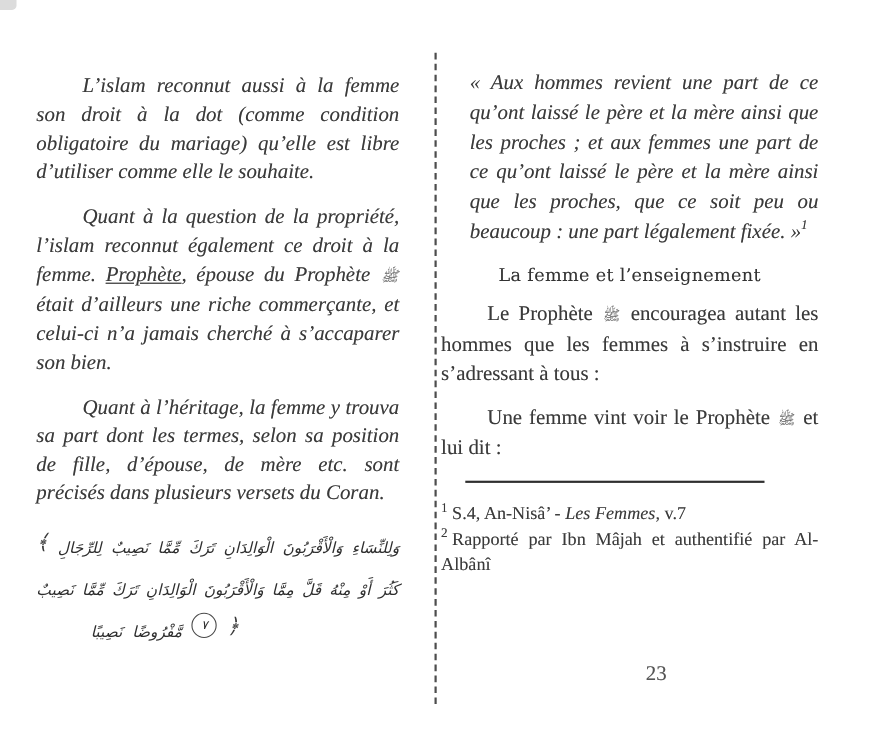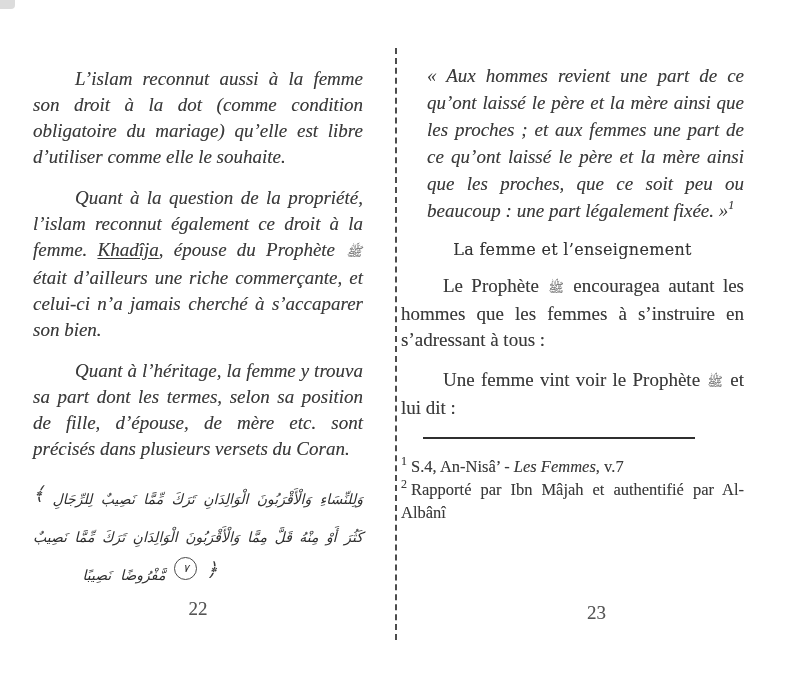--- a/index.html
+++ b/index.html
@@ -75,21 +75,21 @@
 <body>
 
 <div class="canvas">
 
   <div class="corner-artifact"></div>
   <div class="divider"></div>
 
   <div class="page" id="left-page">
     <p class="body indent first">L’islam reconnut aussi à la femme son droit à la dot (comme condition obligatoire du mariage) qu’elle est libre d’utiliser comme elle le souhaite.</p>
 
-    <p class="body indent gap"><span>Quant à la question de la propriété, l’islam reconnut également ce droit à la femme. </span><span class="u">Khadîja</span><span>, épouse du Prophète </span><span class="saw">ﷺ</span><span> était d’ailleurs une riche commerçante, et celui-ci n’a jamais cherché à s’accaparer son bien.</span></p>
+    <p class="body indent gap"><span>Quant à la question de la propriété, l’islam reconnut également ce droit à la femme. </span><span class="u">Prophète</span><span>, épouse du Prophète </span><span class="saw">ﷺ</span><span> était d’ailleurs une riche commerçante, et celui-ci n’a jamais cherché à s’accaparer son bien.</span></p>
 
     <p class="body indent gap">Quant à l’héritage, la femme y trouva sa part dont les termes, selon sa position de fille, d’épouse, de mère etc. sont précisés dans plusieurs versets du Coran.</p>
 
     <div class="quran">
       <div class="ar-line">
         <span class="ar-bracket">﴾</span>
         <span class="ar-words"><span class="arw">لِلرِّجَالِ</span><span class="arw">نَصِيبٌ</span><span class="arw">مِّمَّا</span><span class="arw">تَرَكَ</span><span class="arw">الْوَالِدَانِ</span><span class="arw">وَالْأَقْرَبُونَ</span><span class="arw">وَلِلنِّسَاءِ</span></span>
       </div>
       <div class="ar-line">
         <span class="ar-words"><span class="arw">نَصِيبٌ</span><span class="arw">مِّمَّا</span><span class="arw">تَرَكَ</span><span class="arw">الْوَالِدَانِ</span><span class="arw">وَالْأَقْرَبُونَ</span><span class="arw">مِمَّا</span><span class="arw">قَلَّ</span><span class="arw">مِنْهُ</span><span class="arw">أَوْ</span><span class="arw">كَثُرَ</span></span>
@@ -113,16 +113,15 @@
     <p class="body indent gap2"><span>Une femme vint voir le Prophète </span><span class="saw">ﷺ</span><span> et lui dit :</span></p>
 
     <div class="fn-rule"></div>
 
     <div class="footnotes">
       <p class="fn"><sup>1</sup><span>S.4, An-Nisâ’ - </span><span class="i">Les Femmes</span><span>, v.7</span></p>
       <p class="fn"><sup>2</sup><span>Rapporté par Ibn Mâjah et authentifié par Al-Albânî</span></p>
     </div>
   </div>
 
-  <div class="pagenum" id="pagenum-left">22</div>
   <div class="pagenum" id="pagenum-right">23</div>
 
 </div>
 
 </body></html>

